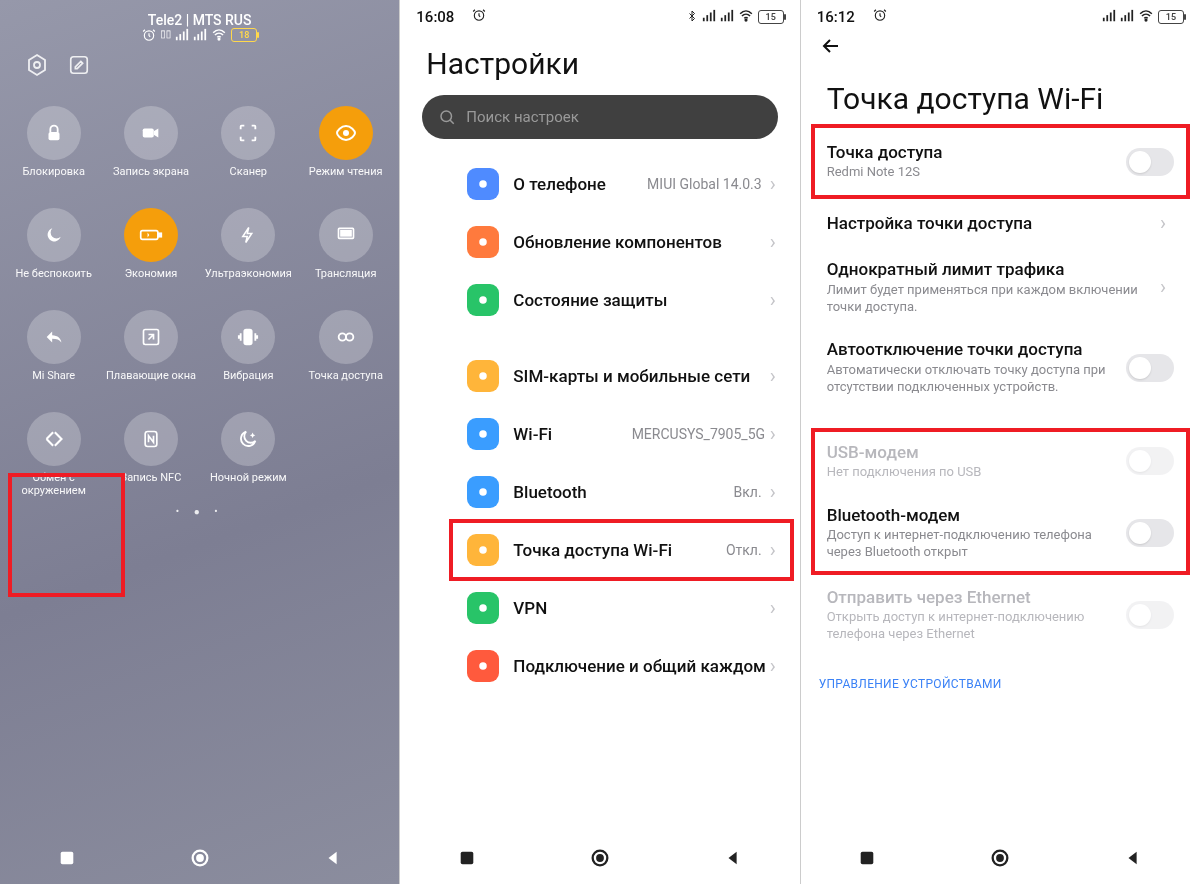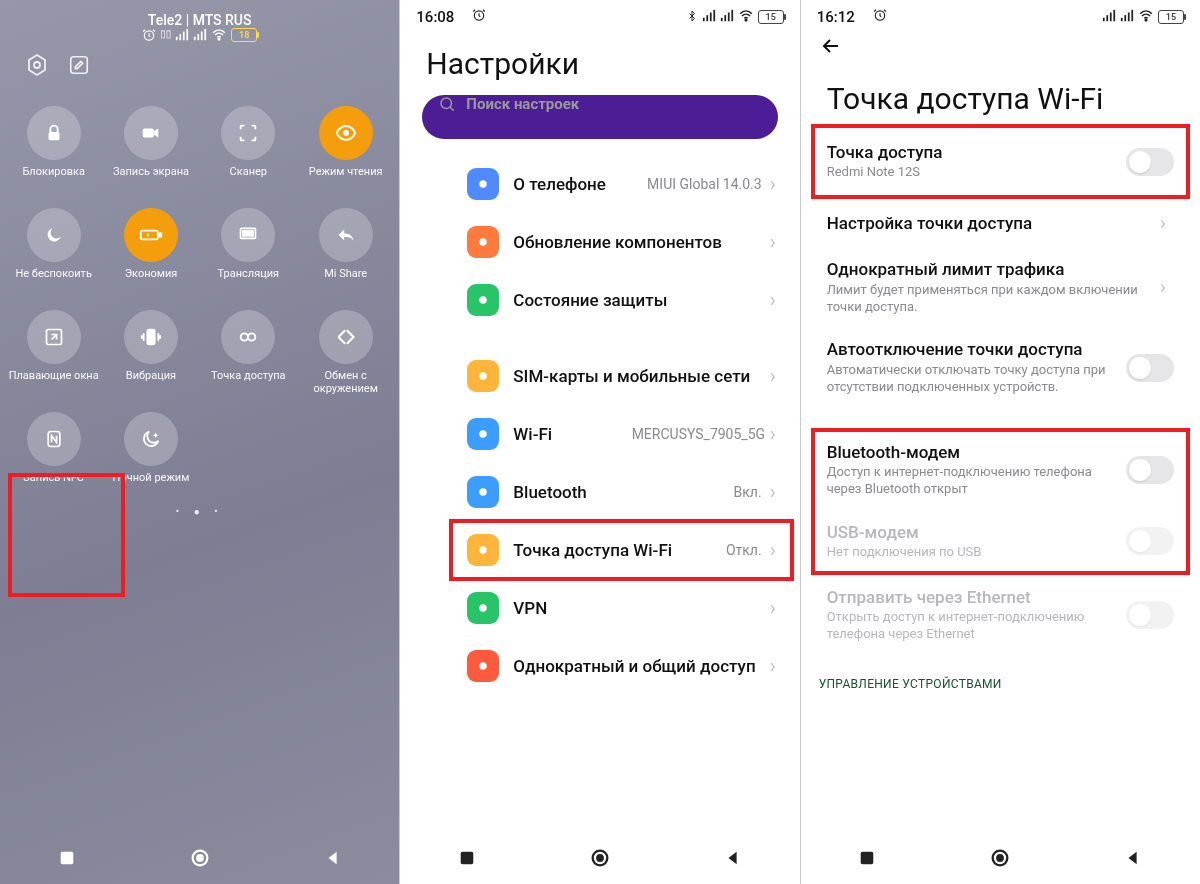--- a/index.html
+++ b/index.html
@@ -182,28 +182,28 @@
   .statusbar2 .left { display:flex; gap:18px; align-items:center; font-weight:500; font-size:15px;}
   .statusbar2 .right { display:flex; gap:4px; align-items:center; }
   .settings h1, .hotspot h1 {
     font-size: 30px;
     font-weight: 400;
     margin: 18px 0 14px 26px;
     color: #111;
   }
   .searchbox {
     margin: 0 22px 16px 22px;
-    background: #4c1d95;
+    background: #404040;
     border-radius: 28px;
     height: 44px;
     display: flex;
+    align-items: center;
     padding: 0 16px;
     color: #999;
     font-size: 15px;
-    font-weight: bold;
   }
   .searchbox svg { margin-right: 10px; }
   .rowlist { padding: 0 10px; margin-left: 43px; }
   .srow {
     display: flex;
     align-items: center;
     padding: 12px 14px;
     min-height: 34px;
     position: relative;
   }
@@ -246,21 +246,21 @@
     width:22px; height:22px;
     border-radius:50%;
     background:#fff;
     top:3px; left:3px;
     box-shadow: 0 1px 2px rgba(0,0,0,0.12);
   }
   .toggle.disabled { opacity:.5; }
   .hrow .chev { color:#c5c5c9; font-size:20px; flex:0 0 14px; }
   .section-label {
     font-size: 12px;
-    color: #14532d;
+    color: #3b82f6;
     letter-spacing: .3px;
     padding: 22px 18px 2px 18px;
   }
   .navbar.light .navbtn svg { color:#222; }
 </style>
 </head>
 <body>
 
 <div class="container">
 
@@ -367,20 +367,28 @@
             <svg width="24" height="20" viewBox="0 0 28 20" fill="none" stroke="#fff" stroke-width="2">
               <rect x="2" y="5" width="20" height="10" rx="2"></rect>
               <rect x="23" y="8" width="3" height="4" fill="#fff"></rect>
               <path d="M8 10h4l-2-3v6l2-3" fill="#fff" stroke="none"></path>
             </svg>
           </div>
   <div class="label">Экономия</div>
         </div>
         <div class="qtile">
           <div class="circle">
+            <svg width="18" height="22" viewBox="0 0 24 24" fill="none" stroke="#fff" stroke-width="2">
+              <path d="M13 2L5 14h6l-2 8 8-12h-6l2-8z"></path>
+            </svg>
+          </div>
+  <div class="label">Ультраэкономия</div>
+        </div>
+        <div class="qtile">
+          <div class="circle">
             <svg width="22" height="20" viewBox="0 0 24 24" fill="none" stroke="#fff" stroke-width="2">
               <rect x="3" y="4" width="18" height="12" rx="1"></rect>
               <rect x="6" y="7" width="12" height="6" fill="#fff"></rect>
             </svg>
           </div>
   <div class="label">Трансляция</div>
         </div>
         <div class="qtile">
           <div class="circle">
             <svg width="22" height="22" viewBox="0 0 24 24" fill="#fff">
@@ -603,21 +611,21 @@
 
     <div class="chev">›</div>
 
   </div>
         <div class="srow" style="">
     <div class="appicon" style="background:#ff5a3d">
       <svg width="18" height="18" viewBox="0 0 24 24" fill="#fff">
               <circle cx="12" cy="12" r="5"></circle>
             </svg>
     </div>
-    <div class="title">Однократный и общий доступ</div>
+    <div class="title">Подключение и общий каждом</div>
 
     <div class="chev">›</div>
 
   </div>
       </div>
 
     <div class="navbar light">
       <span class="navbtn">
           <svg width="18" height="18" viewBox="0 0 20 20" fill="#222">
             <rect x="3" y="3" width="14" height="14" rx="2"></rect>
@@ -707,36 +715,36 @@
     <div class="txt">
       <div class="ttl">Автоотключение точки доступа</div>
       <div class="sub">Автоматически отключать точку доступа при отсутствии подключенных устройств.</div>
     </div>
     <div class="toggle"></div>
 
   </div>
         <div style="height:6px"></div>
         <div style="height:14px"></div>
         <div style="position:relative;padding:2px 0;">
+          <div class="hrow disabled">
+    <div class="txt">
+      <div class="ttl">USB-модем</div>
+      <div class="sub">Нет подключения по USB</div>
+    </div>
+    <div class="toggle disabled"></div>
+
+  </div>
           <div class="hrow">
     <div class="txt">
       <div class="ttl">Bluetooth-модем</div>
       <div class="sub">Доступ к интернет-подключению телефона через Bluetooth открыт</div>
     </div>
     <div class="toggle"></div>
 
   </div>
-          <div class="hrow disabled">
-    <div class="txt">
-      <div class="ttl">USB-модем</div>
-      <div class="sub">Нет подключения по USB</div>
-    </div>
-    <div class="toggle disabled"></div>
-
-  </div>
           <div class="red-box" style="left:0;right:0;top:0;bottom:0;"></div>
         </div>
         <div class="hrow disabled">
     <div class="txt">
       <div class="ttl">Отправить через Ethernet</div>
       <div class="sub">Открыть доступ к интернет-подключению телефона через Ethernet</div>
     </div>
     <div class="toggle disabled"></div>
 
   </div>

